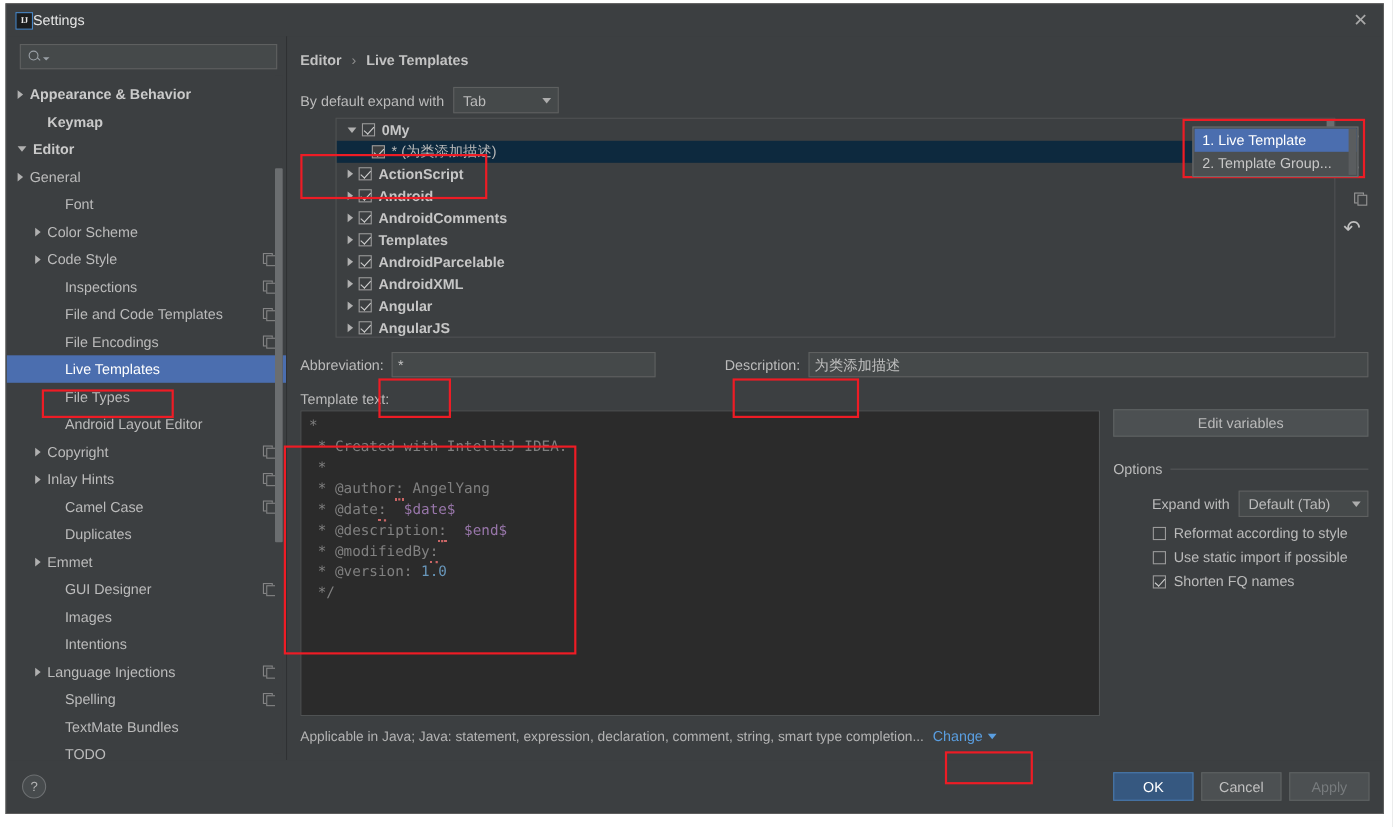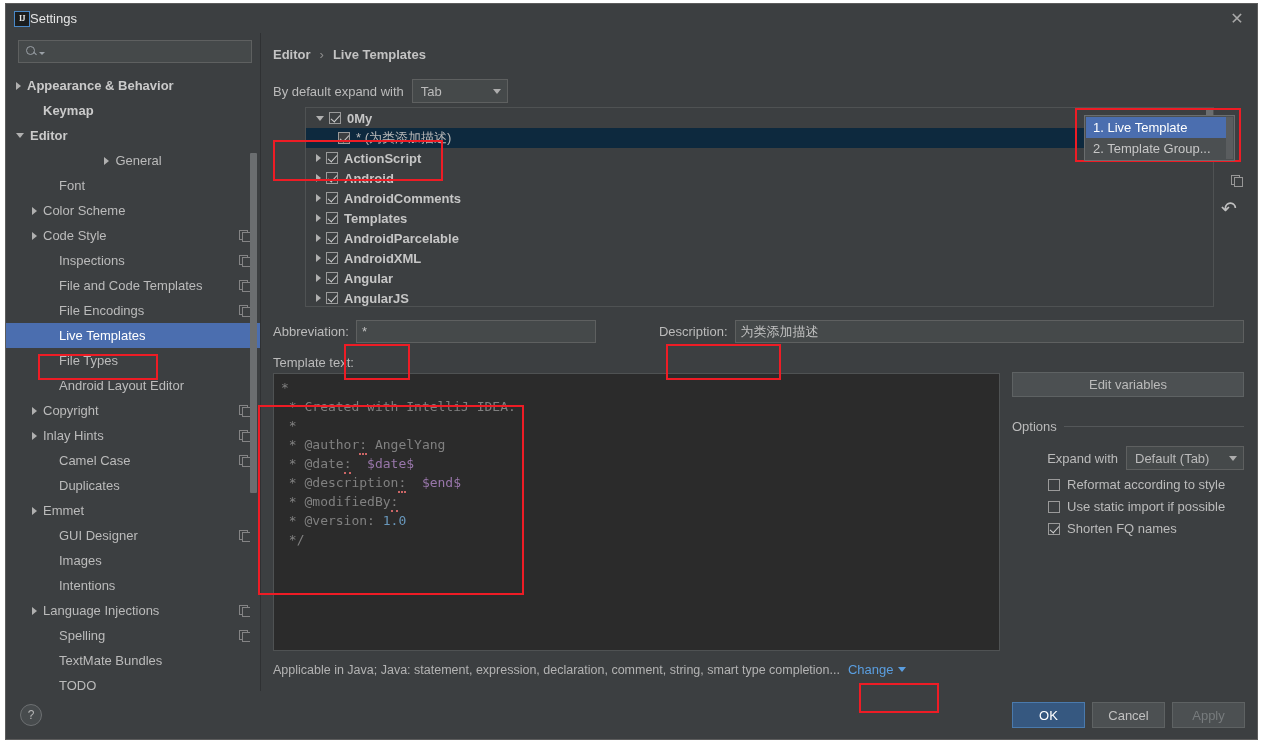--- a/index.html
+++ b/index.html
@@ -499,21 +499,21 @@
               <span class="tlabel">Appearance &amp; Behavior</span>
             </div>
             <div class="tnode bold" style="padding-left: 26px;">
               <span class="arrow none"></span>
               <span class="tlabel">Keymap</span>
             </div>
             <div class="tnode bold" style="padding-left: 10px;">
               <span class="arrow down"></span>
               <span class="tlabel">Editor</span>
             </div>
-            <div class="tnode" style="padding-left: 10px; justify-content: center;">
+            <div class="tnode" style="padding-left: 10px;">
               <span class="arrow right"></span>
               <span class="tlabel">General</span>
             </div>
             <div class="tnode" style="padding-left: 42px;">
               <span class="arrow none"></span>
               <span class="tlabel">Font</span>
             </div>
             <div class="tnode" style="padding-left: 26px;">
               <span class="arrow right"></span>
               <span class="tlabel">Color Scheme</span>

